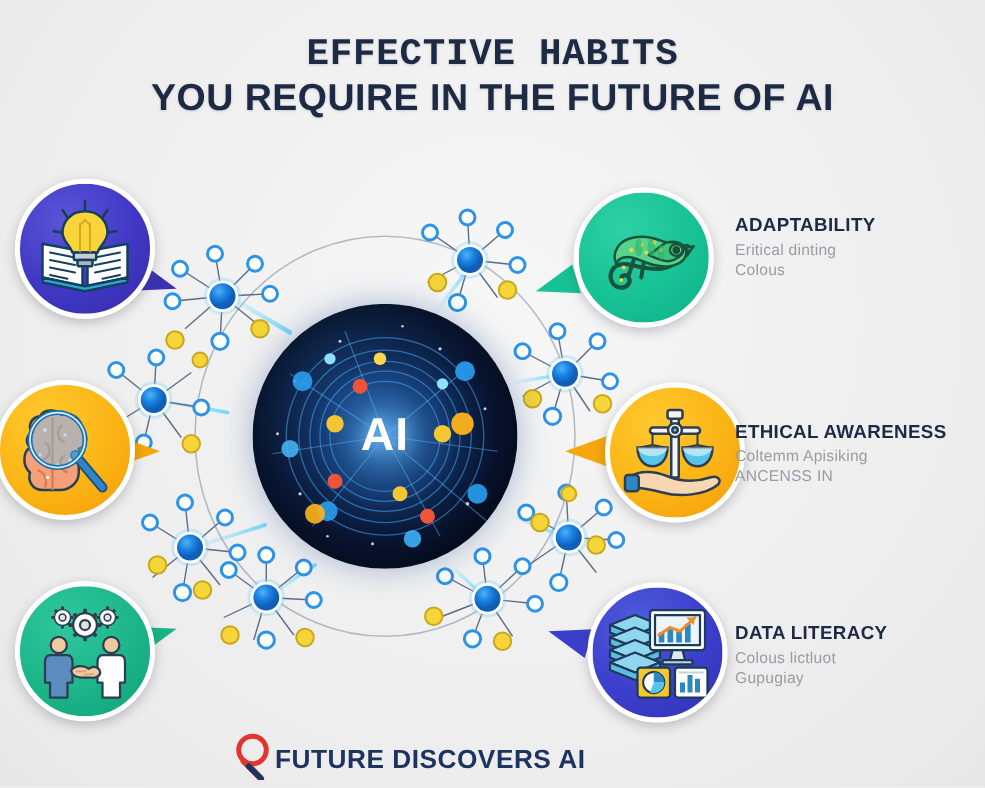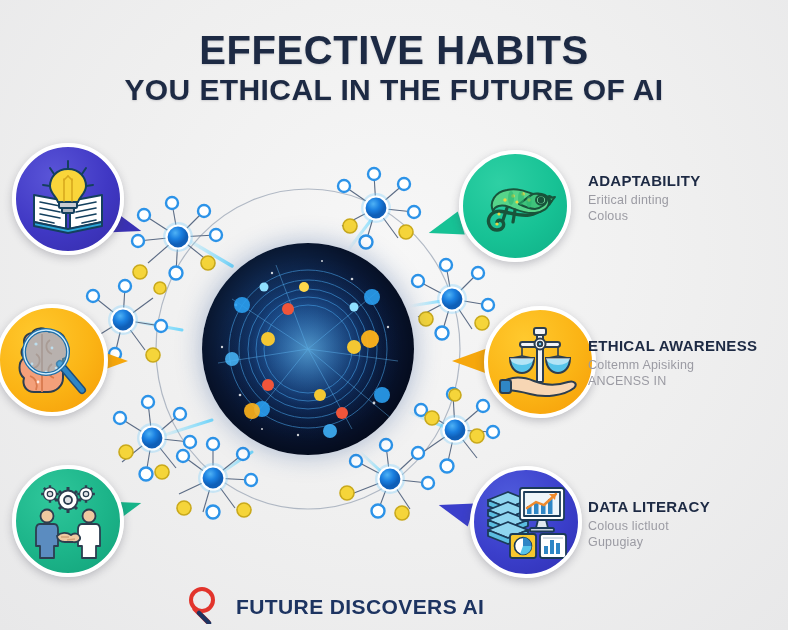--- a/index.html
+++ b/index.html
@@ -12,23 +12,24 @@
     position:relative;width:788px;height:630px;
     background:
       radial-gradient(ellipse at 50% 40%, #f7f7f7 0%, #efefef 55%, #e8e8e9 100%);
   }
   
   .title-block{
     position:absolute;left:0;top:28px;width:788px;text-align:center;
     pointer-events:none;
   }
   .title-l1{
-    font-size:40px;font-weight:bold;letter-spacing:0.6px;
+    font-size:30px;font-weight:bold;letter-spacing:0.6px;
     color:#1d2a44;line-height:1.12;
     text-shadow:0 1px 2px rgba(140,140,150,.35);
+    font-family:Liberation Mono, monospace;
   }
   .title-l2{
     font-size:30px;font-weight:bold;letter-spacing:0.4px;
     color:#1d2a44;line-height:1.12;
     text-shadow:0 1px 2px rgba(140,140,150,.35);
   }
   
   .sphere{
     position:absolute;left:202px;top:243px;width:212px;height:212px;border-radius:50%;
     background:
@@ -77,33 +78,33 @@
   }
   .lb-sub{
     font-size:12.5px;color:#9b9ba3;line-height:1.25;margin-top:3px;
     letter-spacing:0.2px;
   }
   .lb-sub .l2{display:block;}
   .l-adapt{left:588px;top:172px;}
   .l-ethic{left:588px;top:337px;}
   .l-data{left:588px;top:498px;}
   
-  .footer{position:absolute;left:186px;top:586px;display:flex;align-items:center;gap:16px;}
+  .footer{position:absolute;left:186px;top:586px;display:flex;align-items:center;gap:0;}
   .logo-text{
     font-size:21px;font-weight:bold;color:#1d3461;letter-spacing:0.4px;
   }
 </style>
 </head>
 <body>
 
 <div id="stage">
 
   <div class="title-block">
     <div class="title-l1">EFFECTIVE HABITS</div>
-    <div class="title-l2">YOU ETHICAL IN THE FUTURE OF AI</div>
+    <div class="title-l2">YOU REQUIRE IN THE FUTURE OF AI</div>
   </div>
 
   <svg class="netlayer" width="788" height="630" viewBox="0 0 788 630">
     <defs>
       <radialGradient id="hubG" cx="38%" cy="32%">
         <stop offset="0%" stop-color="#4fb2f5"></stop>
         <stop offset="55%" stop-color="#1a7fe0"></stop>
         <stop offset="100%" stop-color="#0f5fb8"></stop>
       </radialGradient>
       <linearGradient id="beam" x1="0" y1="0" x2="1" y2="0">
@@ -351,20 +352,21 @@
         <circle cx="66" cy="96" r="7" fill="#f4c732"></circle>
         <circle cx="152" cy="104" r="7" fill="#f4c732"></circle>
         <circle cx="118" cy="152" r="6" fill="#f4c732"></circle>
         <circle cx="168" cy="96" r="9" fill="#ffb31a" opacity=".95"></circle>
         <circle cx="50" cy="168" r="8" fill="#ffb31a" opacity=".9"></circle>
         <circle cx="102" cy="44" r="5" fill="#ffd84a"></circle>
         <circle cx="152" cy="64" r="4.5" fill="#8fe0ff"></circle>
         <circle cx="62" cy="44" r="4.5" fill="#8fe0ff"></circle>
       </g>
     </svg>
+    <div class="ai-text">AI</div>
   </div>
 
   <div class="tail t-learn"></div>
   <div class="tail t-think"></div>
   <div class="tail t-collab"></div>
   <div class="tail t-adapt"></div>
   <div class="tail t-ethic"></div>
   <div class="tail t-data"></div>
 
   <div class="bub b-learn">

